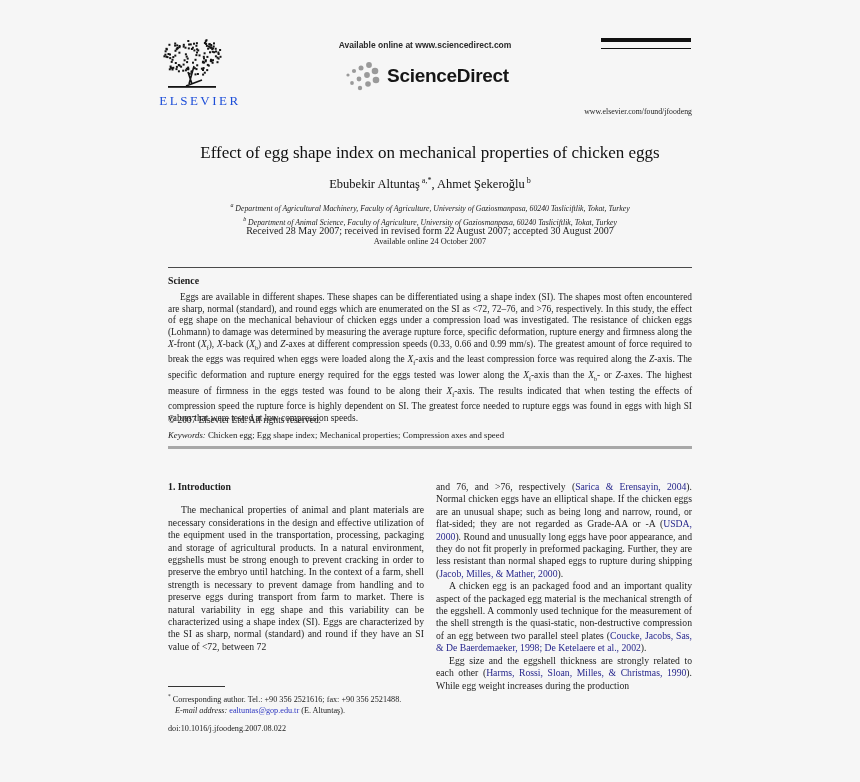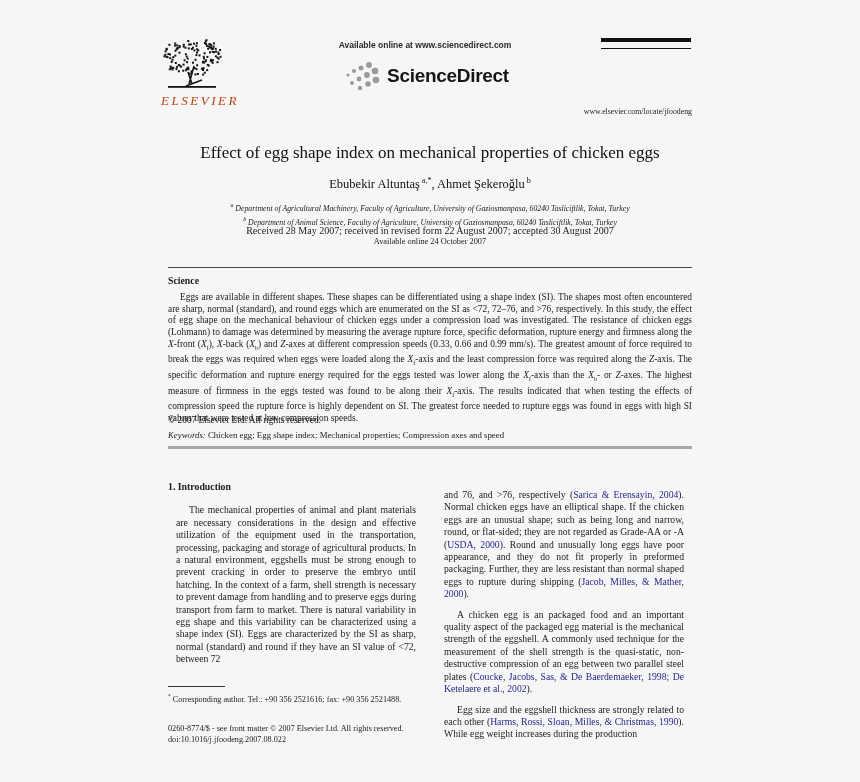--- a/index.html
+++ b/index.html
@@ -2,21 +2,21 @@
 <html><head>
 <meta charset="utf-8">
 <style>
   html,body{margin:0;padding:0;background:#f6f6f6;}
   .page{position:relative;width:860px;height:782px;background:#f6f6f6;color:#1c1c1c;
         font-family:"Liberation Serif",serif;overflow:hidden;}
   .abs{position:absolute;}
 
   
   .elsevier-block{left:158px;top:36px;width:84px;text-align:center;}
-  .elsevier-text{font-size:13px;letter-spacing:2.5px;color:#c2410c;margin-top:1px;font-style:italic;}
+  .elsevier-text{font-size:13px;letter-spacing:2.5px;color:#1d4ed8;margin-top:1px;}
   .hdr-center{left:290px;top:40px;width:270px;text-align:center;}
   .avail-online{font-family:"Liberation Sans",sans-serif;font-weight:bold;font-size:8.5px;color:#2a2a2a;}
   .sd-row{margin-top:10px;display:flex;align-items:center;justify-content:center;gap:4px;}
   .sd-text{font-family:"Liberation Sans",sans-serif;font-weight:bold;font-size:19px;color:#161616;letter-spacing:-0.3px;}
   .jref{margin-top:6px;font-size:9.3px;color:#222;}
   .jbox{left:601px;top:38px;width:90px;text-align:center;}
   .jbox-bar-top{height:3.5px;background:#111;}
   .jbox-bar-bot{height:1.5px;background:#111;margin-top:6px;}
   .jbox-lines{margin-top:9px;font-size:9px;font-weight:bold;letter-spacing:1px;color:#1a1a1a;line-height:13px;}
   .site-url{left:560px;top:107px;width:132px;text-align:right;font-size:7.8px;color:#222;}
@@ -38,21 +38,21 @@
   .abs-body{left:168px;top:292px;width:524px;font-size:9.4px;line-height:11.7px;text-align:justify;text-indent:12px;color:#1c1c1c;}
   .abs-copy{left:168px;top:415px;width:524px;font-size:9.4px;color:#1c1c1c;}
   .keywords{left:168px;top:430px;width:524px;font-size:8.8px;color:#1c1c1c;}
   .kw-label{font-style:italic;margin-top:36px;}
 
   
   .col{width:256px;font-size:9.7px;line-height:12.4px;text-align:justify;color:#1c1c1c;}
   .col-left{left:168px;top:481px;}
   .col-right{left:436px;top:481px;}
   .sec-head{font-weight:bold;font-size:9.8px;margin-bottom:11px;text-align:left;}
-  .col p{margin:8px;}
+  .col p{margin:0;}
   .indent{text-indent:13px;}
 
   
   .i{font-style:italic;}
   .sub{vertical-align:sub;font-size:64%;}
   .sup{vertical-align:super;font-size:64%;}
   .cite{color:#26268c;}
   .link{color:#2b35c0;}
 
   
@@ -227,21 +227,21 @@
         </g>
       </svg>
       <span class="sd-text">ScienceDirect</span>
     </div>
   </div>
 
   <div class="abs jbox">
     <div class="jbox-bar-top"></div>
     <div class="jbox-bar-bot"></div>
   </div>
-  <div class="abs site-url">www.elsevier.com/locate/jfoodeng</div>
+  <div class="abs site-url">www.elsevier.com/found/jfoodeng</div>
 
   <div class="abs authors"><span>Ebubekir Altuntaş</span><sup class="au-sup"> a,*</sup>, <span>Ahmet Şekeroğlu</span><sup class="au-sup"> b</sup></div>
   <div class="abs title">Effect of egg shape index on mechanical properties of chicken eggs</div>
   <div class="abs affils">
       <div class="affil"><sup>a</sup> Department of Agricultural Machinery, Faculty of Agriculture, University of Gaziosmanpasa, 60240 Tasliciftlik, Tokat, Turkey</div>
       <div class="affil"><sup>b</sup> Department of Animal Science, Faculty of Agriculture, University of Gaziosmanpasa, 60240 Tasliciftlik, Tokat, Turkey</div>
     </div>
   <div class="abs history">Received 28 May 2007; received in revised form 22 August 2007; accepted 30 August 2007</div>
   <div class="abs availline">Available online 24 October 2007</div>
 
@@ -264,20 +264,20 @@
 
   <div class="abs col col-right">
     <p>and 76, and &gt;76, respectively (<span class="cite">Sarica &amp; Erensayin, 2004</span>). Normal chicken eggs have an elliptical shape. If the chicken eggs are an unusual shape; such as being long and narrow, round, or flat-sided; they are not regarded as Grade-AA or -A (<span class="cite">USDA, 2000</span>). Round and unusually long eggs have poor appearance, and they do not fit properly in preformed packaging. Further, they are less resistant than normal shaped eggs to rupture during shipping (<span class="cite">Jacob, Milles, &amp; Mather, 2000</span>).</p>
     <p class="indent">A chicken egg is an packaged food and an important quality aspect of the packaged egg material is the mechanical strength of the eggshell. A commonly used technique for the measurement of the shell strength is the quasi-static, non-destructive compression of an egg between two parallel steel plates (<span class="cite">Coucke, Jacobs, Sas, &amp; De Baerdemaeker, 1998; De Ketelaere et al., 2002</span>).</p>
     <p class="indent">Egg size and the eggshell thickness are strongly related to each other (<span class="cite">Harms, Rossi, Sloan, Milles, &amp; Christmas, 1990</span>). While egg weight increases during the production</p>
   </div>
 
   <div class="abs fn-rule"></div>
   <div class="abs fn">
     <div><span class="sup">*</span> Corresponding author. Tel.: +90 356 2521616; fax: +90 356 2521488.</div>
+    <div class="line2"><span class="i">E-mail address:</span> <span class="link">ealtuntas@gop.edu.tr</span> (E. Altuntaş).</div>
   </div>
 
   <div class="abs footer">
-    <div>0260-8774/$ - see front matter © 2007 Elsevier Ltd. All rights reserved.</div>
     <div>doi:10.1016/j.jfoodeng.2007.08.022</div>
   </div>
 
 </div>
 
 </body></html>

